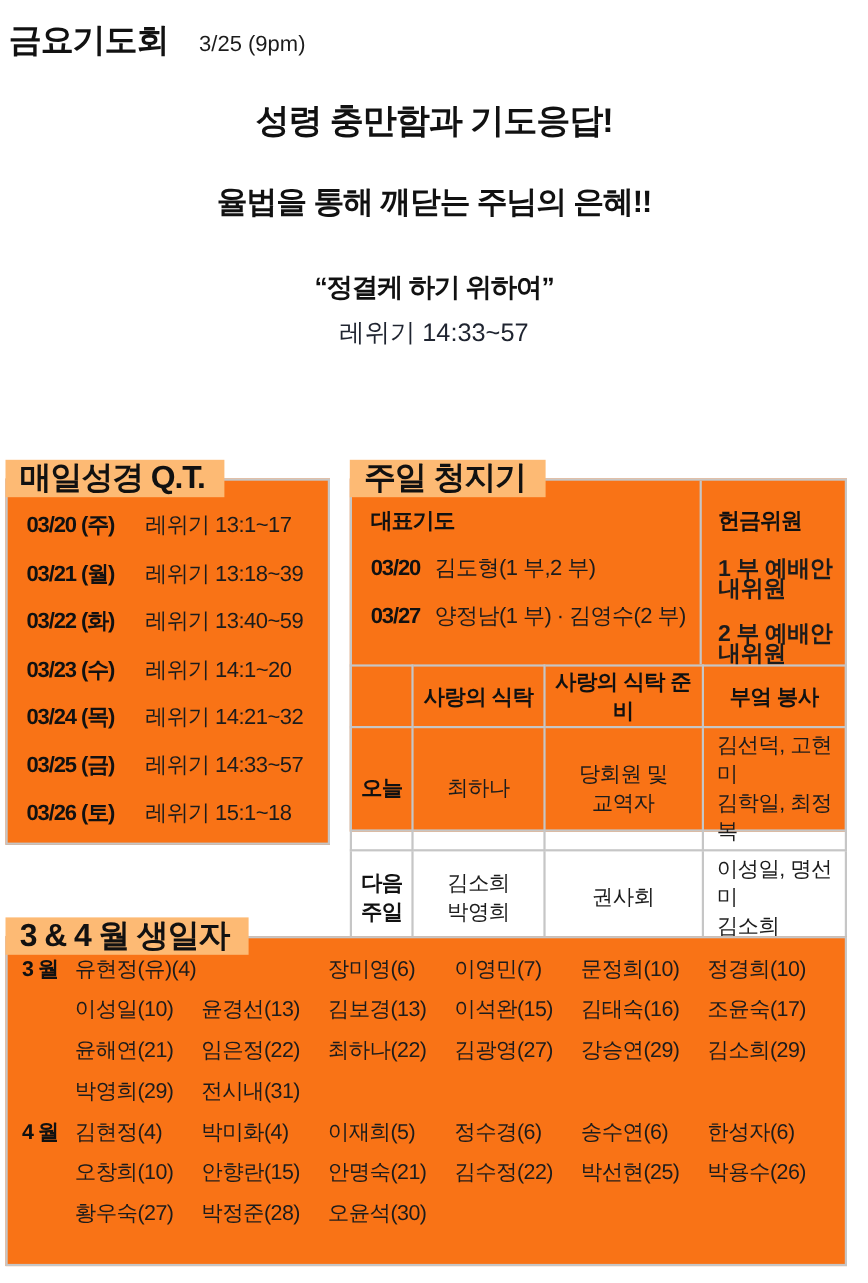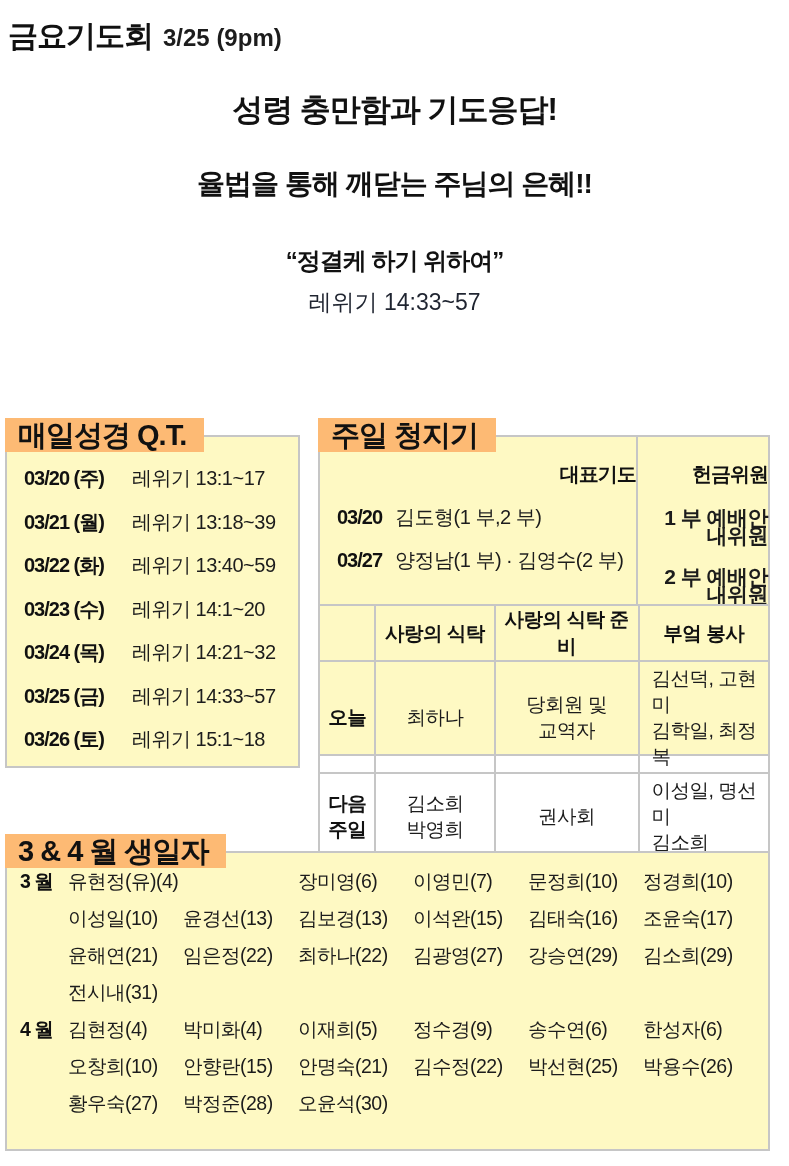--- a/index.html
+++ b/index.html
@@ -8,54 +8,54 @@
     width: 789px; height: 1166px;
     font-family: "Liberation Sans", "DejaVu Sans", sans-serif;
     color: #111111;
     overflow: hidden;
   }
   .page { width: 789px; height: 1166px; position: relative; }
 
   
   .top-header { padding: 16px 0 0 8px; }
   .top-title { font-size: 30px; font-weight: 800; letter-spacing: -1px; }
-  .top-time  { font-size: 24px; font-weight: 700; color: #1c1c1c; margin-left: 10px; }
+  .top-time  { font-size: 20px; font-weight: 400; color: #1c1c1c; margin-left: 28px; }
 
   
   .sermon { text-align: center; }
   .sermon-line1 { font-size: 31px; font-weight: 800; margin-top: 32px; letter-spacing: -1px; }
   .sermon-line2 { font-size: 28px; font-weight: 800; margin-top: 34px; letter-spacing: -1px; }
   .sermon-quote { font-size: 24px; font-weight: 700; margin-top: 42px; letter-spacing: -1px; }
   .sermon-scripture { font-size: 23px; font-weight: 400; margin-top: 10px; color: #1f2430; }
 
   
   .sections { display: flex; gap: 18px; margin: 100px 19px 0 5px; align-items: stretch; }
   .section { position: relative; }
   .sec-title {
     font-size: 29px; font-weight: 800; letter-spacing: -1px;
     display: inline-block; position: relative; z-index: 2;
     background: #fdba74; padding: 0 18px 0 13px; line-height: 34px;
   }
   .sec-box {
     border: 2px solid #c6c6c6;
     margin-top: -17px;
-    background: #fef9c3;
+    background: #f97316;
   }
 
   
   .qt-section { width: 295px; flex: none; }
   .qt-box { padding: 20px 0 9px 0; height: 333px; }
   .qt-row { display: flex; line-height: 43.5px; font-size: 20px; padding-left: 17px; }
   .qt-date { width: 108px; font-weight: 700; letter-spacing: -1px; }
   .qt-reading { font-weight: 400; color: #1c1c1c; letter-spacing: -0.5px; }
 
   
   .stewards-section { flex: 1; }
   .stewards-box { height: 321px; display: flex; flex-direction: column; }
-  .stew-top { display: flex; flex: 1; text-align: right; }
+  .stew-top { display: flex; flex: 1; }
   .prayer-panel { width: 70.5%; padding: 26px 0 0 17px; }
   .offering-panel { width: 29.5%; border-left: 2px solid #c6c6c6; padding: 26px 0 0 15px; }
   .panel-header { font-size: 20px; font-weight: 800; letter-spacing: -1px; line-height: 23px; }
   .prayer-row { display: flex; font-size: 20px; line-height: 24px; margin-top: 19px; letter-spacing: -0.5px; }
   .prayer-row:first-of-type { margin-top: 22px; }
   .prayer-date { font-weight: 700; margin-right: 13px; letter-spacing: -1px; }
   .prayer-name { font-weight: 400; color: #1c1c1c; }
   .offering-item { font-size: 21px; line-height: 18px; margin-top: 23px; color: #1c1c1c; letter-spacing: -0.5px; font-weight: bold; }
   .offering-item:first-of-type { margin-top: 26px; }
 
@@ -233,32 +233,33 @@
         <span class="bday-month"></span>
         <span class="bday-name">윤해연(21)</span>
         <span class="bday-name">임은정(22)</span>
         <span class="bday-name">최하나(22)</span>
         <span class="bday-name">김광영(27)</span>
         <span class="bday-name">강승연(29)</span>
         <span class="bday-name">김소희(29)</span>
       </div>
       <div class="bday-row">
         <span class="bday-month"></span>
+        <span class="bday-name">박영희(29)</span>
         <span class="bday-name">전시내(31)</span>
         <span class="bday-name"></span>
         <span class="bday-name"></span>
         <span class="bday-name"></span>
         <span class="bday-name"></span>
       </div>
       <div class="bday-row">
         <span class="bday-month">4 월</span>
         <span class="bday-name">김현정(4)</span>
         <span class="bday-name">박미화(4)</span>
         <span class="bday-name">이재희(5)</span>
-        <span class="bday-name">정수경(9)</span>
+        <span class="bday-name">정수경(6)</span>
         <span class="bday-name">송수연(6)</span>
         <span class="bday-name">한성자(6)</span>
       </div>
       <div class="bday-row">
         <span class="bday-month"></span>
         <span class="bday-name">오창희(10)</span>
         <span class="bday-name">안향란(15)</span>
         <span class="bday-name">안명숙(21)</span>
         <span class="bday-name">김수정(22)</span>
         <span class="bday-name">박선현(25)</span>

